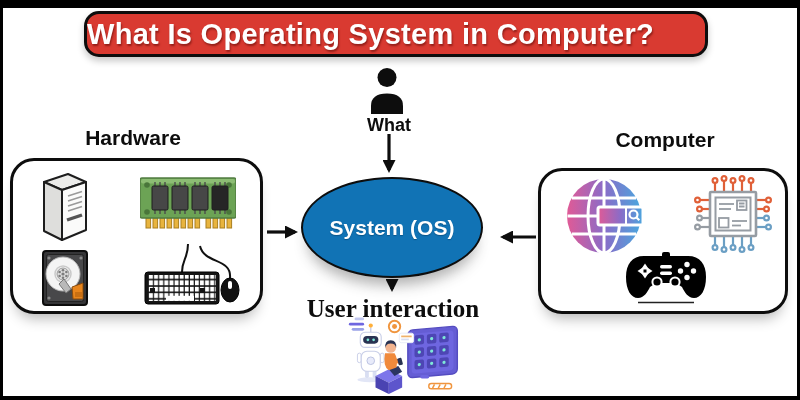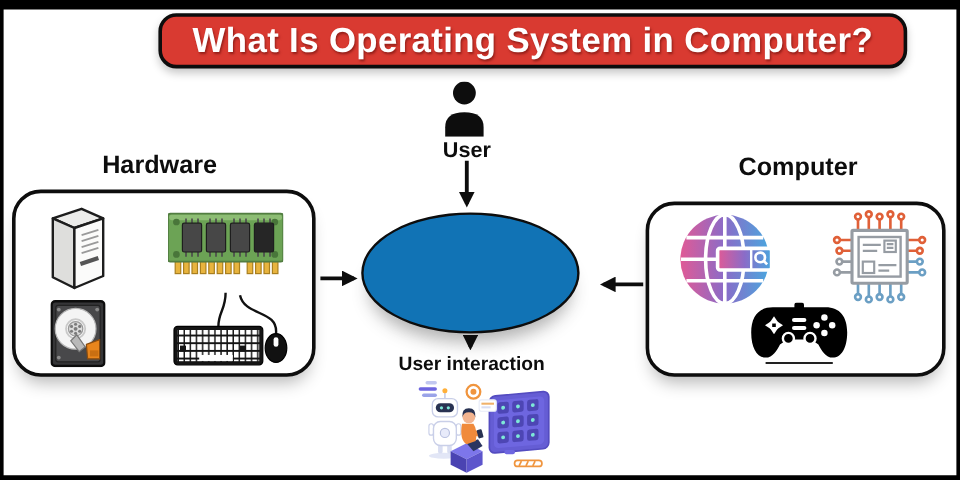--- a/index.html
+++ b/index.html
@@ -5,33 +5,32 @@
   html,body{margin:0;padding:0;background:#fff;}
   .canvas{
     position:relative;width:800px;height:400px;box-sizing:border-box;
     background:#fff;border-style:solid;border-color:#000;
     border-width:8px 3px 4px 3px;overflow:hidden;
     font-family:"Liberation Sans",sans-serif;color:var(--ink,#111);
   }
   .banner{
     position:absolute;left:81px;top:3px;width:624px;height:46px;
     background:var(--banner_red,#d93a31);border:3px solid #0d0d0d;border-radius:15px;
-    box-sizing:border-box;display:flex;align-items:center;justify-content:center;
+    box-sizing:border-box;display:flex;align-items:center;
     box-shadow:0 4px 7px rgba(0,0,0,.22);
-    margin-left:48px;
   }
   .banner-text{
     color:#fff;font-size:29px;font-weight:700;letter-spacing:.3px;white-space:nowrap;
     text-shadow:1px 2px 2px rgba(90,10,5,.55);
   }
   .lbl{position:absolute;text-align:center;font-weight:700;color:#0d0d0d;}
   .user-lbl{left:334px;top:107px;width:104px;font-size:18px;}
   .hw-lbl{left:30px;top:118px;width:200px;font-size:21px;}
   .sw-lbl{left:562px;top:120px;width:200px;font-size:21px;}
-  .ui-lbl{left:292px;top:287px;width:196px;font-size:16px;}
+  .ui-lbl{left:292px;top:287px;width:196px;font-size:25px;font-family:Liberation Serif, serif;}
   .box{
     position:absolute;background:#fff;border:3px solid #0d0d0d;border-radius:24px;
     box-sizing:border-box;box-shadow:0 10px 14px -6px rgba(0,0,0,.30);
   }
   .hw-box{left:7px;top:150px;width:253px;height:156px;}
   .sw-box{left:535px;top:160px;width:250px;height:146px;}
   .box svg{position:absolute;}
   .user-icon{position:absolute;left:366px;top:60px;}
   .os-ellipse{
     position:absolute;left:298px;top:169px;width:182px;height:101px;
@@ -52,21 +51,21 @@
 <div class="canvas">
 
   <div class="banner">
     <span class="banner-text">What Is Operating System in Computer?</span>
   </div>
 
   <svg class="user-icon" width="36" height="46" viewBox="0 0 36 46">
     <circle cx="18" cy="9.5" r="9.5" fill="#0d0d0d"></circle>
     <path d="M2,46 V38 Q2,25.5 18,25.5 Q34,25.5 34,38 V46 Z" fill="#0d0d0d"></path>
   </svg>
-  <div class="lbl user-lbl">User</div>
+  <div class="lbl user-lbl">What</div>
 
   <div class="lbl hw-lbl">Hardware</div>
   <div class="box hw-box">
     <svg style="left:25px;top:9px" width="54" height="72" viewBox="0 0 54 72">
       <g stroke="#1d1d1d" stroke-width="2" stroke-linejoin="round">
         <polygon points="6,12 30,4 48,12 24,20" fill="#ececea"></polygon>
         <polygon points="6,12 24,20 24,70 6,61" fill="#dededc"></polygon>
         <polygon points="24,20 48,12 48,60 24,70" fill="#fbfbfa"></polygon>
       </g>
       <g stroke="#9a9a9a" stroke-width="1.6">
@@ -246,20 +245,21 @@
         <rect x="36" y="13" width="12" height="3.4" rx="1.7"></rect>
         <rect x="36" y="19.6" width="12" height="3.4" rx="1.7"></rect>
       </g>
       <circle cx="33" cy="30" r="4.6" fill="#000" stroke="#fff" stroke-width="2"></circle>
       <circle cx="51" cy="30" r="4.6" fill="#000" stroke="#fff" stroke-width="2"></circle>
       <line x1="14" y1="50.5" x2="70" y2="50.5" stroke="#222" stroke-width="1.6"></line>
     </svg>
   </div>
 
   <div class="os-ellipse">
+    <div>System (OS)</div>
   </div>
 
   <div class="lbl ui-lbl">User interaction</div>
   <svg class="illu" width="122" height="78" viewBox="0 0 122 82">
     <g transform="translate(64,14) skewY(-5)">
       <rect x="0" y="0" width="52" height="50" rx="5" fill="#655dd4" stroke="#544cc0" stroke-width="1.5"></rect>
       <rect x="4" y="4" width="44" height="42" rx="4" fill="#6e66e0"></rect>
       <g fill="#4d46b4">
         <rect x="7" y="6" width="10" height="10" rx="2"></rect>
           <rect x="20" y="6" width="10" height="10" rx="2"></rect>

